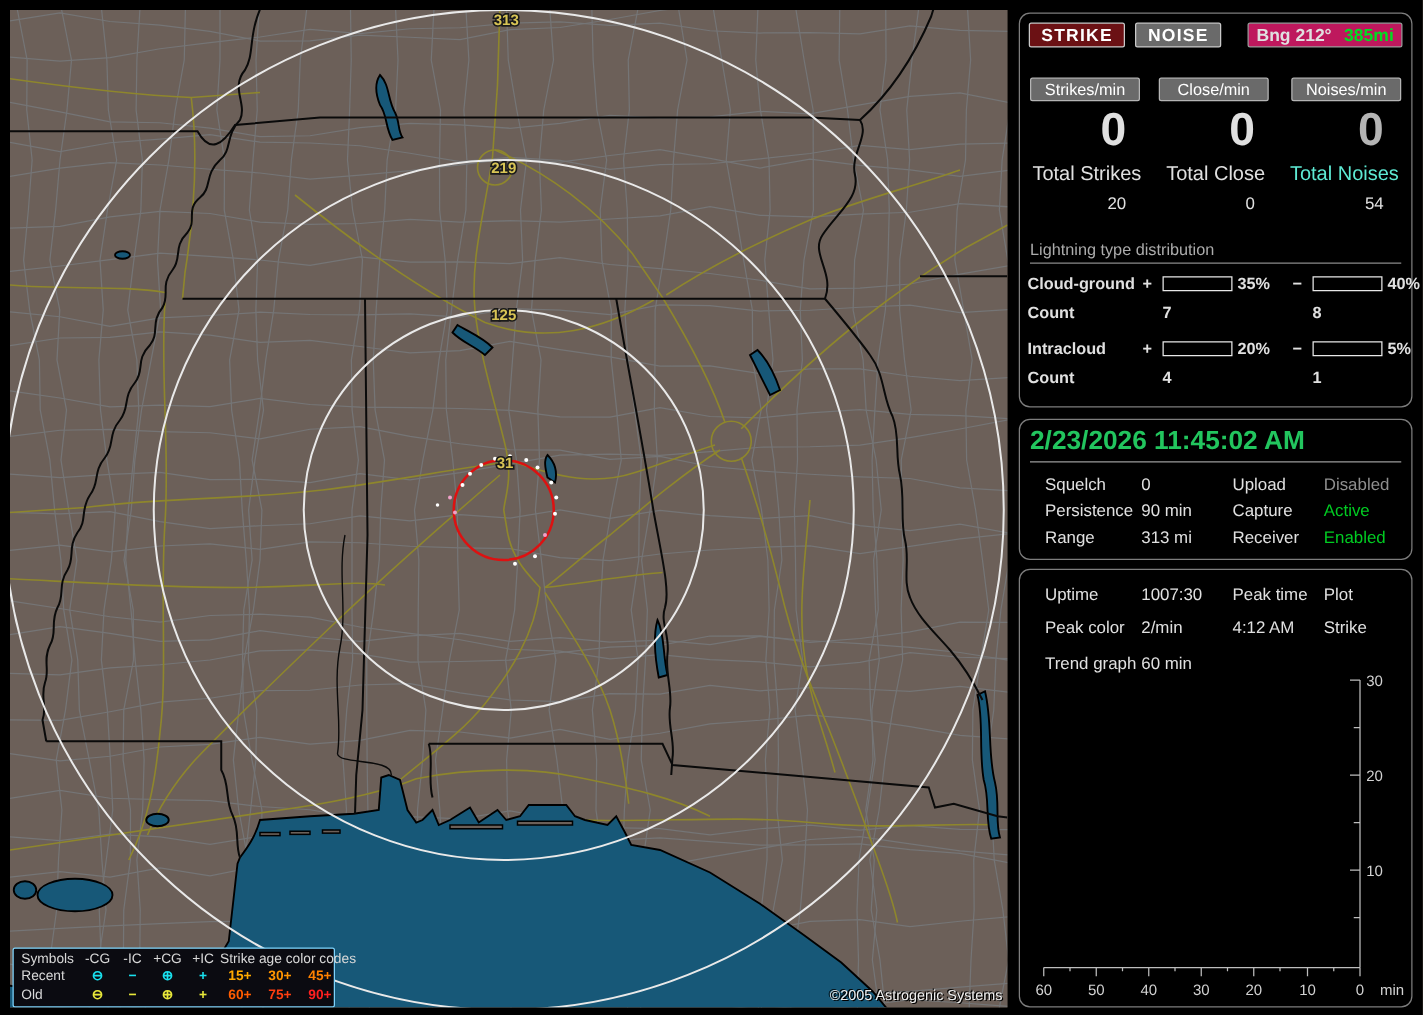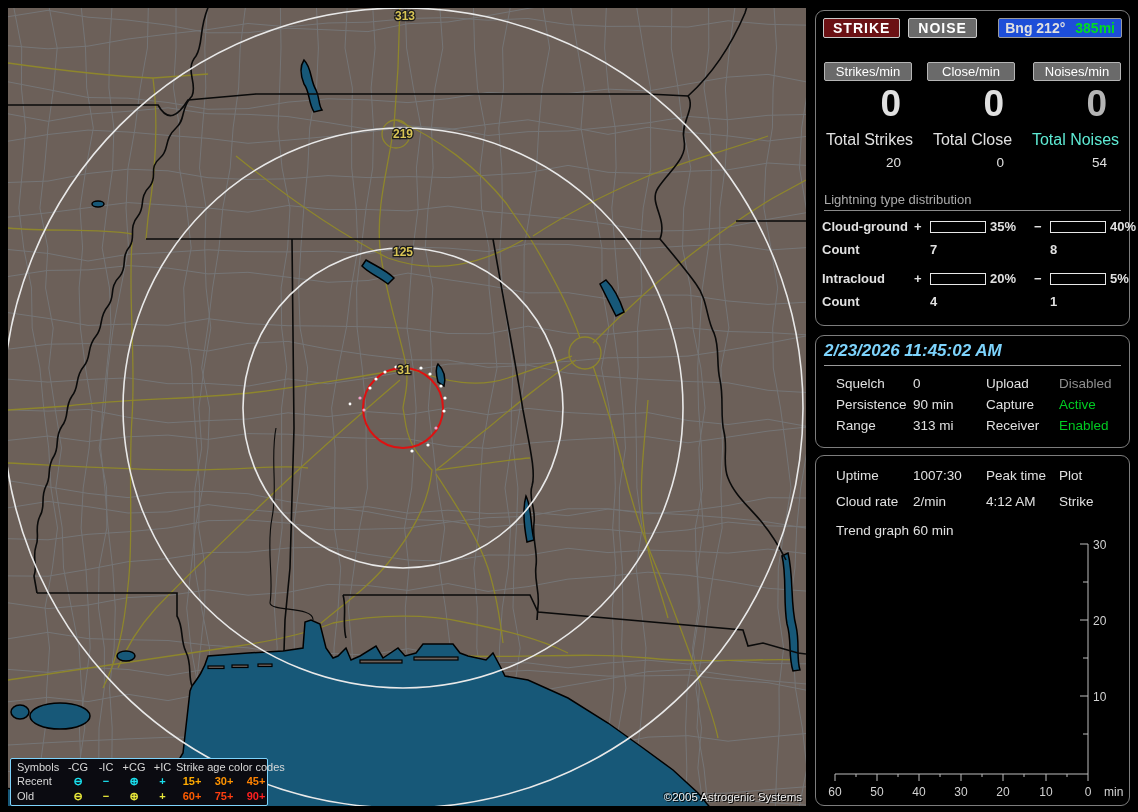--- a/index.html
+++ b/index.html
@@ -21,21 +21,21 @@
   .panel{position:absolute;left:815px;width:315px;background:#000;border:1px solid #7d7d7d;
     border-radius:9px;box-sizing:border-box;}
   #panel-top{top:10px;height:316px;}
   #panel-mid{top:335px;height:113px;}
   #panel-bot{top:455px;height:351px;}
   .btn-row{display:flex;align-items:center;margin:7px 7px 0 7px;}
   .btn{border:1px solid #c9c9c9;border-radius:2px;padding:1px 9px;font-weight:bold;
     font-size:14px;color:#fff;letter-spacing:1px;}
   .btn.strike{background:#6b1114;}
   .btn.noise{background:#6a6a6a;margin-left:8px;}
-  .bng{margin-left:auto;border:1px solid #9a9a9a;border-radius:2px;background:#1d4ed8;
+  .bng{margin-left:auto;border:1px solid #9a9a9a;border-radius:2px;background:#be185d;
     padding:1px 6px;font-size:14px;font-weight:bold;white-space:nowrap;}
   .bng .dist{color:#00dd22;margin-left:10px;}
   .counters{display:grid;grid-template-columns:1fr 1fr 1fr;column-gap:12px;margin:24px 8px 0 8px;}
   .cbtn{background:#6a6a6a;border:1px solid #b5b5b5;border-radius:2px;color:#fff;
     font-size:13px;padding:1px 0;text-align:center;width:86px;}
   .col3 .cbtn{margin-left:auto}
   .bigzero{font-size:37px;font-weight:bold;text-align:right;padding-right:14px;line-height:40px;margin-top:3px;}
   .col3 .bigzero{color:#b5b5b5}
   .tot-label{font-size:16px;text-align:center;margin-top:7px;}
   .col3 .tot-label{color:#5eead4}
@@ -45,22 +45,22 @@
   .dist-grid{display:grid;grid-template-columns:92px 16px 60px 44px 16px 60px 36px;
     align-items:center;margin:8px 0 0 6px;font-size:13px;}
   .dist-grid .name{font-weight:bold}
   .sign{font-weight:bold;text-align:left}
   .bar{height:10px;border:1px solid #e8e8e8;background:#000;margin-right:4px;}
   .bar .fill{height:100%;}
   .pct{font-weight:bold}
   .cnt{font-weight:bold}
   .mt10{margin-top:14px}
   
-  .datetime{color:#7dd3fc;font-weight:bold;font-size:17px;margin:5px 8px 0 8px;
-    border-bottom:1px solid #9a9a9a;padding-bottom:4px;font-style:italic;}
+  .datetime{color:#22c55e;font-weight:bold;font-size:21px;margin:5px 8px 0 8px;
+    border-bottom:1px solid #9a9a9a;padding-bottom:4px;}
   .kv-grid{display:grid;grid-template-columns:77px 73px 73px auto;margin:10px 0 0 20px;
     font-size:13.5px;row-gap:6px;}
   .muted{color:#8f8f8f}
   .good{color:#00cc22}
   
   .kv-grid2{display:grid;grid-template-columns:77px 73px 73px auto;margin:12px 0 0 20px;
     font-size:13.5px;row-gap:11px;}
   .trend-row{display:grid;grid-template-columns:77px auto;margin:14px 0 0 20px;font-size:13.5px;}
   .graph{position:absolute;left:0;top:80px;}
   .graph text{fill:#d2d2d2;font-size:12px;font-family:"Liberation Sans",sans-serif;}
@@ -344,21 +344,21 @@
   </div>
 </div>
 
 <div class="panel" id="panel-bot">
   <div class="kv-grid2">
     <span>Uptime</span>
     <span>1007:30</span>
     <span>Peak time</span>
     <span>Plot</span>
 
-    <span>Cloud rate</span>
+    <span>Peak color</span>
     <span>2/min</span>
     <span>4:12 AM</span>
     <span>Strike</span>
   </div>
   <div class="trend-row">
     <span>Trend graph</span>
     <span>60 min</span>
   </div>
   <svg class="graph" width="315" height="268" viewBox="0 0 315 268">
     <line x1="272" y1="8" x2="272" y2="238"></line>

